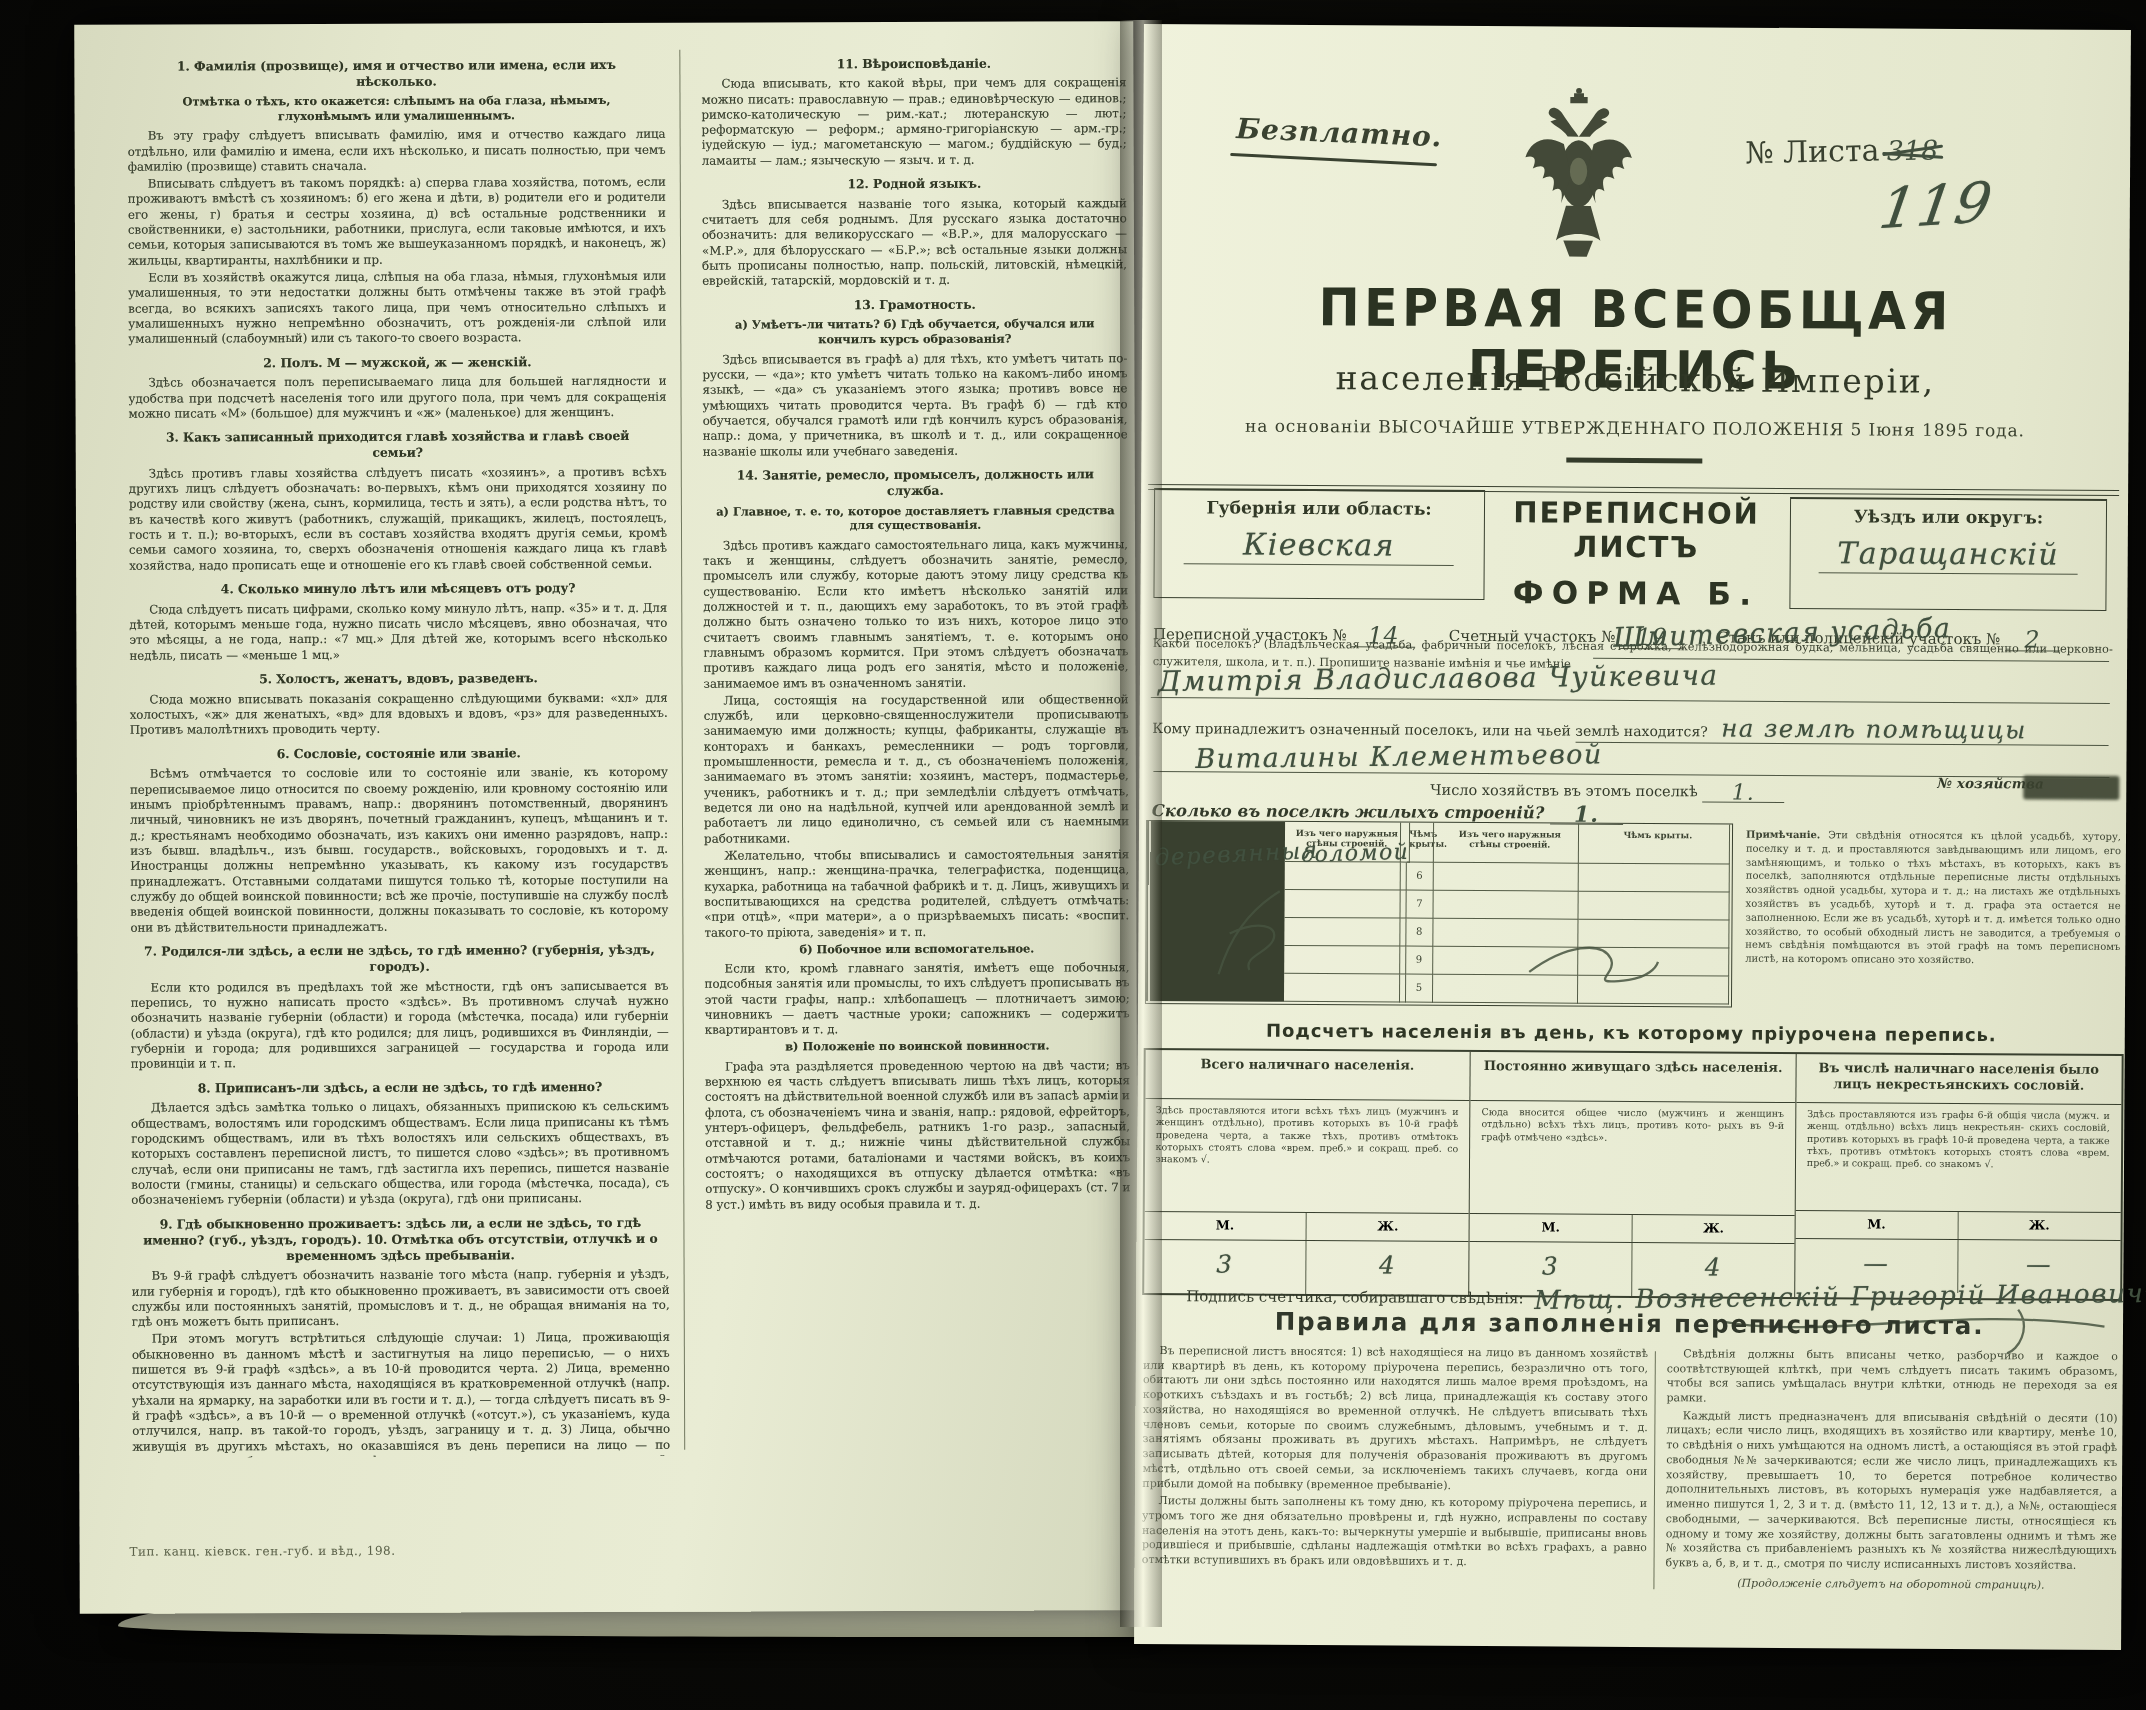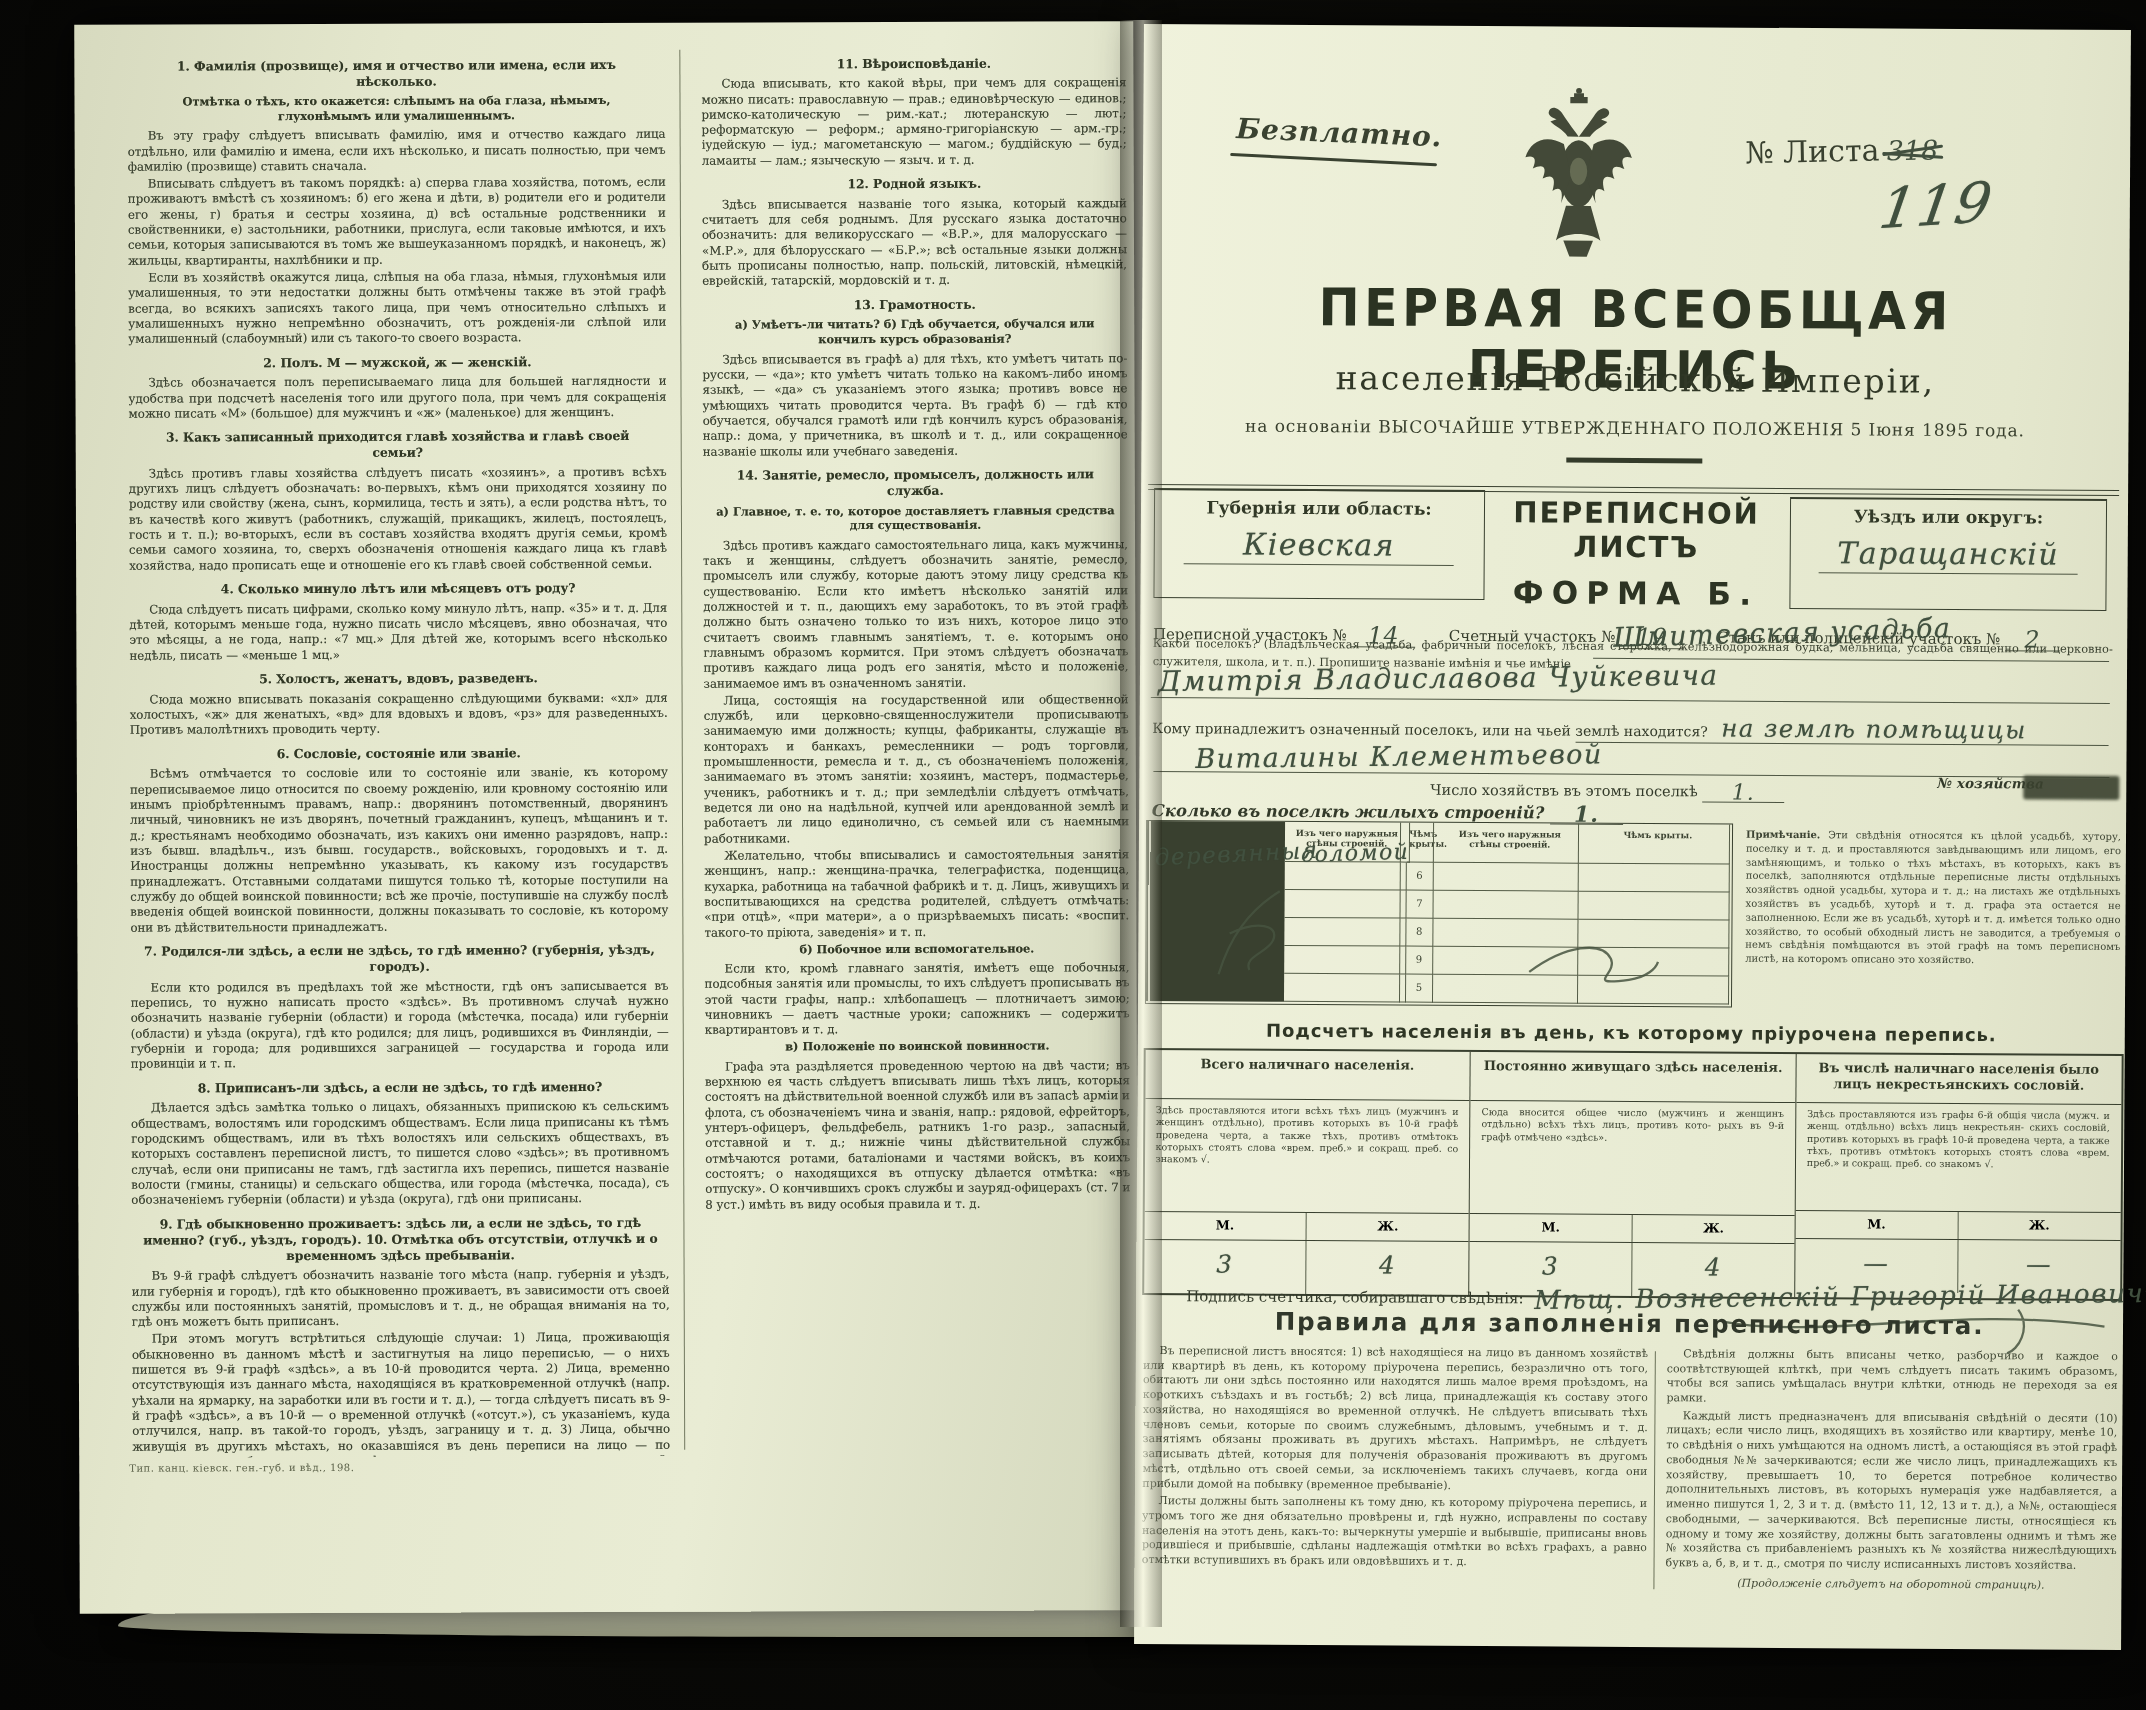--- a/index.html
+++ b/index.html
@@ -23,21 +23,21 @@
   
   .lp-col{position:absolute;top:25.5px;height:1407px;overflow:hidden;
     font-size:11.8px;line-height:1.3;text-align:justify;color:#3a4130;
     text-shadow:0 0 0.5px rgba(58,65,48,.5);}
   .lp-col1{left:53px;width:538px;}
   .lp-col2{left:627px;width:425px;}
   .lp-divider{position:absolute;left:605px;top:27px;width:1.4px;height:1400px;background:#71785f;}
   .blk.h{font-weight:bold;text-align:center;margin:8.2px 11px 4.5px;font-size:12.3px;color:#303724;text-indent:0;}
   .blk.h2{font-weight:bold;text-align:center;margin:1.8px 7.3px 4.5px;font-size:11.4px;color:#303724;text-indent:0;}
   .blk.p{text-indent:20px;margin:0 0 1.8px 0;}
-  .lp-footer{position:absolute;left:50px;top:1438px;font-size:10px;color:#5b6149;letter-spacing:0.5px;}
+  .lp-footer{position:absolute;left:50px;top:1520px;font-size:12px;color:#5b6149;letter-spacing:0.5px;}
 
   
   .rp{position:absolute;color:#333a2a;}
   .hand{font-family:"DejaVu Serif", serif;font-style:italic;color:#41503f;
     letter-spacing:1.4px;text-shadow:0 0 0.9px rgba(62,78,58,.55);}
   .rule{position:absolute;height:1.4px;background:#4d5542;}
 
   .free-label{left:93px;top:91px;font-size:28px;font-style:italic;font-weight:bold;
     color:#3a4231;transform:rotate(2deg);letter-spacing:0.9px;}
   .free-underline{position:absolute;left:87px;top:133px;width:207px;height:2.7px;

